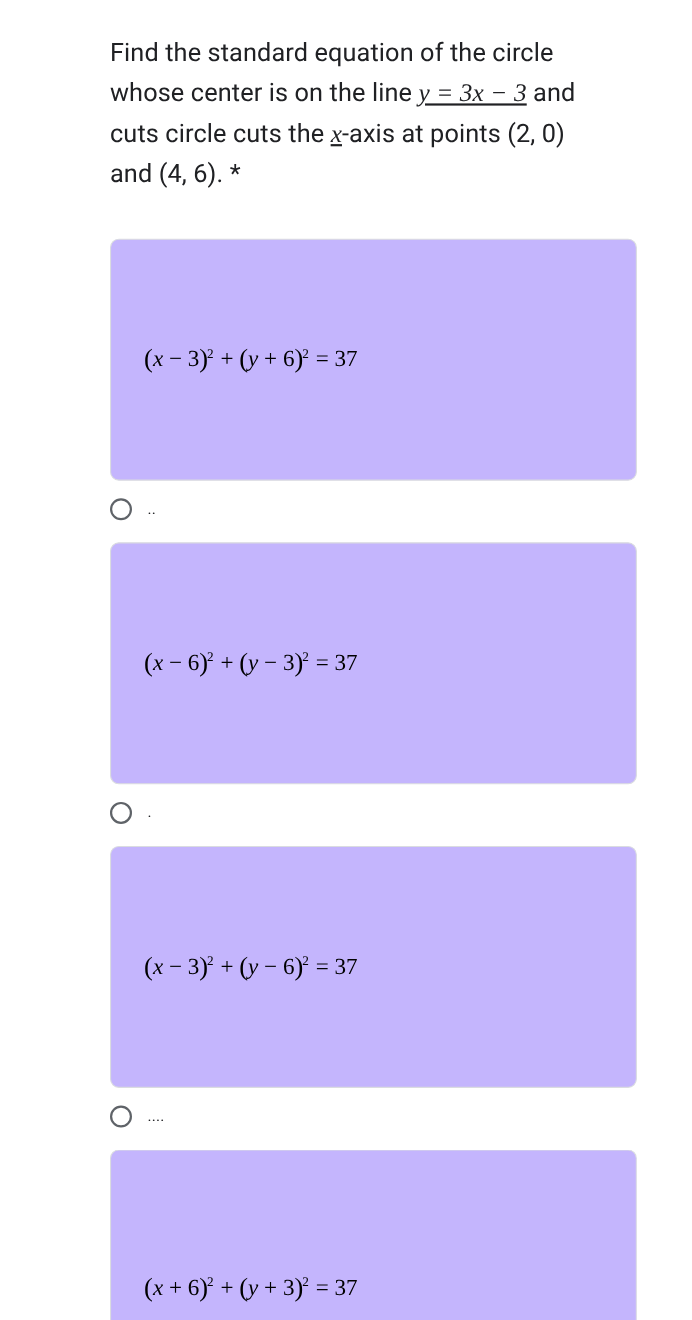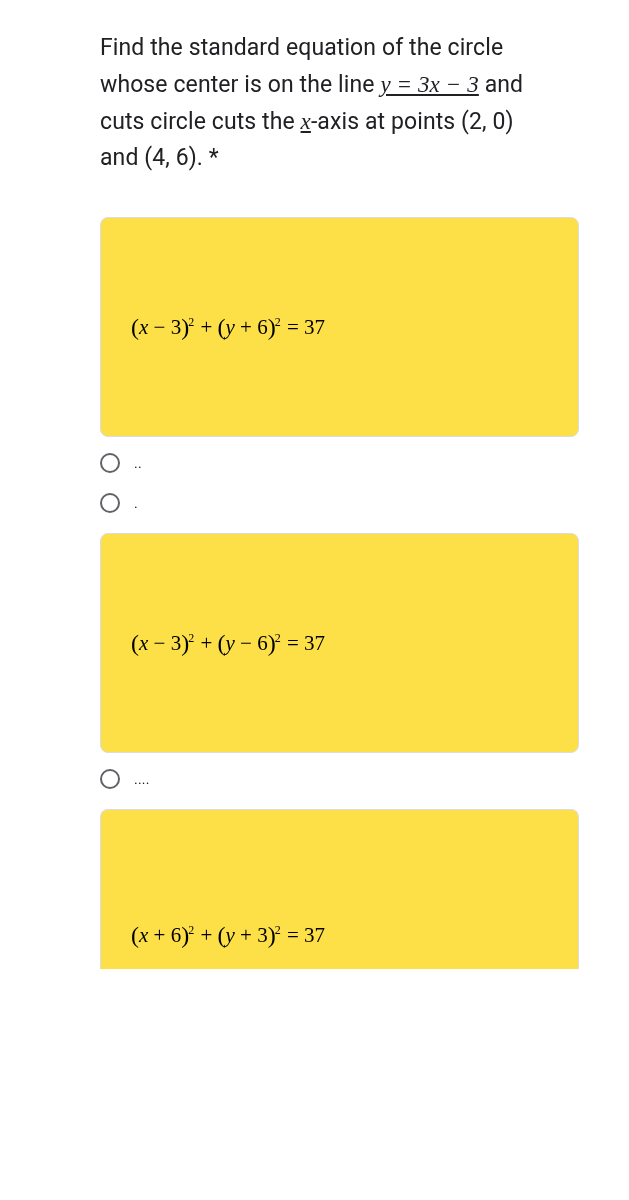--- a/index.html
+++ b/index.html
@@ -25,21 +25,21 @@
       font-style: italic;
       font-family: Georgia, serif;
       text-decoration: underline;
     }
     .option-block {
       margin-bottom: 20px;
     }
     .option-image-card {
       border: 1px solid #dadce0;
       border-radius: 8px;
-      background: #fde047;
+      background: #c4b5fd;
       height: 230px;
       display: flex;
       align-items: center;
       padding-left: 30px;
     }
     .option-image-card.tall {
       height: 220px;
     }
     .equation {
       font-family: 'Times New Roman', Georgia, serif;
@@ -97,20 +97,25 @@
       <span class="paren">(</span><span class="eq-var">x</span> <span>−</span> <span>3</span><span class="paren">)</span><span class="eq-sup">2</span> + <span class="paren">(</span><span class="eq-var">y</span> <span>+</span> <span>6</span><span class="paren">)</span><span class="eq-sup">2</span> = <span>37</span>
     </div>
   </div>
   <div class="radio-row">
     <div class="radio-circle"></div>
     <span class="radio-label">..</span>
   </div>
 </div>
 
 <div class="option-block">
+  <div class="option-image-card tall">
+    <div class="equation">
+      <span class="paren">(</span><span class="eq-var">x</span> <span>−</span> <span>6</span><span class="paren">)</span><span class="eq-sup">2</span> + <span class="paren">(</span><span class="eq-var">y</span> <span>−</span> <span>3</span><span class="paren">)</span><span class="eq-sup">2</span> = <span>37</span>
+    </div>
+  </div>
   <div class="radio-row">
     <div class="radio-circle"></div>
     <span class="radio-label">.</span>
   </div>
 </div>
 
 <div class="option-block">
   <div class="option-image-card tall">
     <div class="equation">
       <span class="paren">(</span><span class="eq-var">x</span> <span>−</span> <span>3</span><span class="paren">)</span><span class="eq-sup">2</span> + <span class="paren">(</span><span class="eq-var">y</span> <span>−</span> <span>6</span><span class="paren">)</span><span class="eq-sup">2</span> = <span>37</span>

